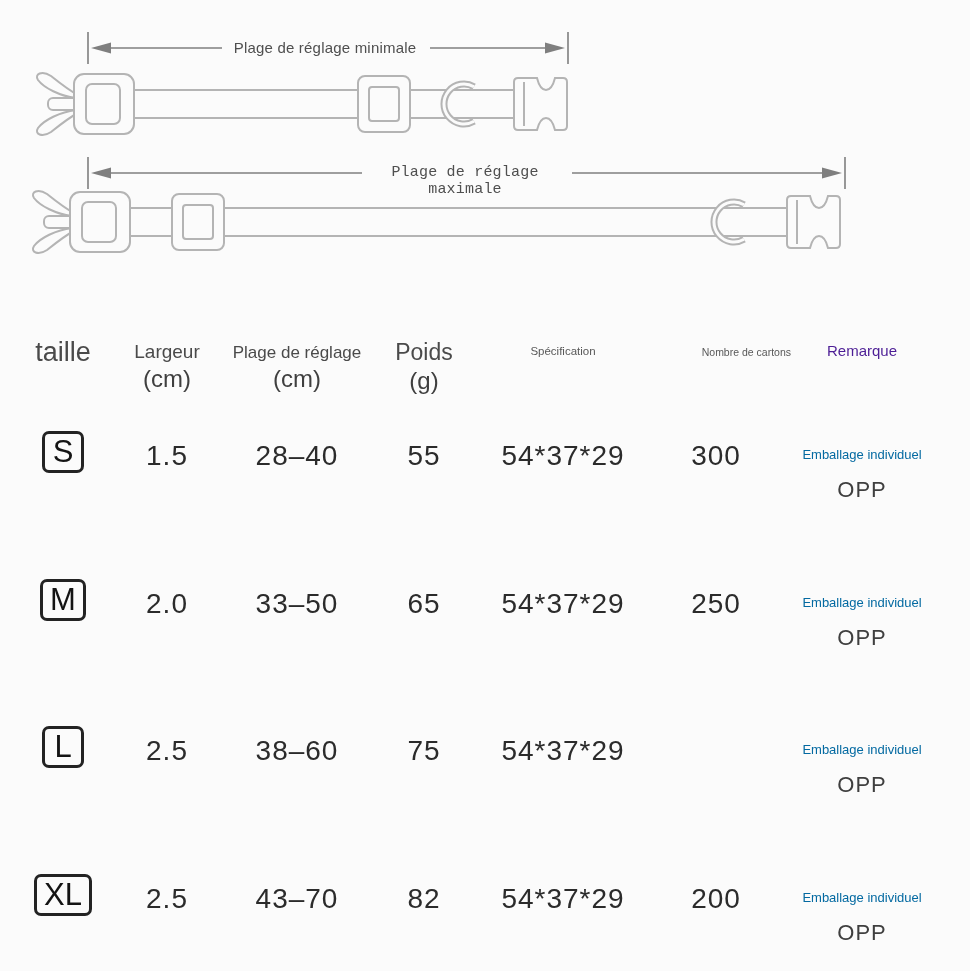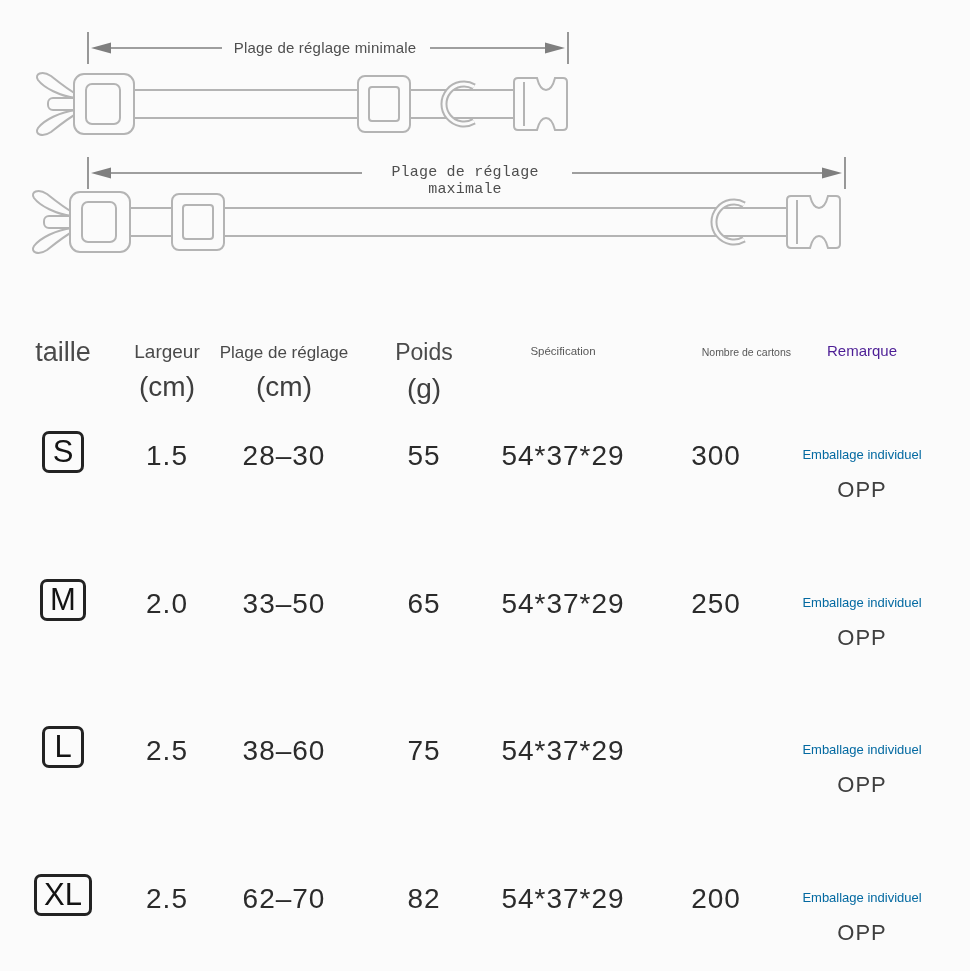--- a/index.html
+++ b/index.html
@@ -7,34 +7,34 @@
     position:relative;width:970px;height:971px;background:#fbfbfb;overflow:hidden;
     font-family:"Liberation Sans",sans-serif;color:#2d2d2d;
   }
   svg{position:absolute;left:0;overflow:visible;}
   .dim-label{
     position:absolute;text-align:center;font-size:15px;color:#4f4f4f;
     letter-spacing:.2px;background:#fbfbfb;
   }
   
   .hdr{position:absolute;text-align:center;color:#4a4a4a;line-height:1.15;}
-  .hdr .l2{display:block;margin-top:8px;font-size:28px;color:#3f3f3f;}
+  .hdr .l2{display:block;margin-top:2px;font-size:24px;color:#3f3f3f;}
   .h-taille{font-size:27px;}
   .h-largeur{font-size:19px;}
   .h-plage{font-size:17px;}
   .h-poids{font-size:23px;}
   .h-small{font-size:11.5px;color:#585858;}
   .h-smaller{font-size:10.5px;color:#585858;}
   .h-remarque{font-size:15px;color:#4c1d95;}
   .row{position:absolute;left:0;width:970px;height:148px;}
   .cell{position:absolute;text-align:center;}
   .val{font-size:28px;letter-spacing:1px;color:#2b2b2b;line-height:34px;top:14px;}
   .c1{left:13px;width:100px;}
   .c2{left:117px;width:100px;}
-  .c3{left:204px;width:160px;}
+  .c3{left:217px;width:160px;}
   .c4{left:374px;width:100px;}
   .c5{left:478px;width:170px;}
   .c6{left:641px;width:150px;}
   .c7{left:767px;width:190px;}
   .size-cell{top:6px;display:flex;justify-content:center;}
   .size-box{
     display:inline-block;border:3px solid #232323;border-radius:7px;
     padding:0 7px;font-size:31px;line-height:36px;font-weight:500;color:#141414;
     min-width:22px;text-align:center;background:transparent;
   }
@@ -141,21 +141,21 @@
   </div>
   <div class="hdr h-remarque c7" style="top:342px;">
     <span>Remarque</span>
   </div>
 
   <div class="row" style="top:425px;">
     <div class="cell c1 size-cell">
       <span class="size-box">S</span>
     </div>
     <div class="cell c2 val">1.5</div>
-    <div class="cell c3 val">28–30</div>
+    <div class="cell c3 val">28–40</div>
     <div class="cell c4 val">55</div>
     <div class="cell c5 val">54*37*29</div>
     <div class="cell c6 val">300</div>
     <div class="cell c7 rem1">Emballage individuel</div>
     <div class="cell c7 opp">OPP</div>
   </div>
 
   <div class="row" style="top:573px;">
     <div class="cell c1 size-cell">
       <span class="size-box">M</span>
@@ -179,21 +179,21 @@
     <div class="cell c5 val">54*37*29</div>
     <div class="cell c7 rem1">Emballage individuel</div>
     <div class="cell c7 opp">OPP</div>
   </div>
 
   <div class="row" style="top:868px;">
     <div class="cell c1 size-cell">
       <span class="size-box">XL</span>
     </div>
     <div class="cell c2 val">2.5</div>
-    <div class="cell c3 val">62–70</div>
+    <div class="cell c3 val">43–70</div>
     <div class="cell c4 val">82</div>
     <div class="cell c5 val">54*37*29</div>
     <div class="cell c6 val">200</div>
     <div class="cell c7 rem1">Emballage individuel</div>
     <div class="cell c7 opp">OPP</div>
   </div>
 
 </div>
 
 </body></html>

